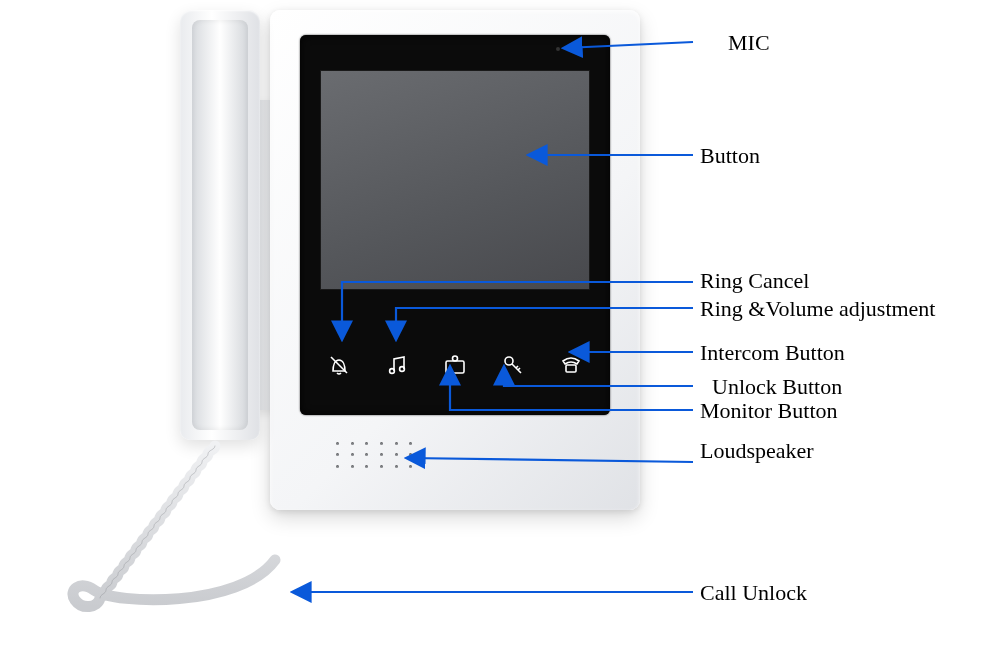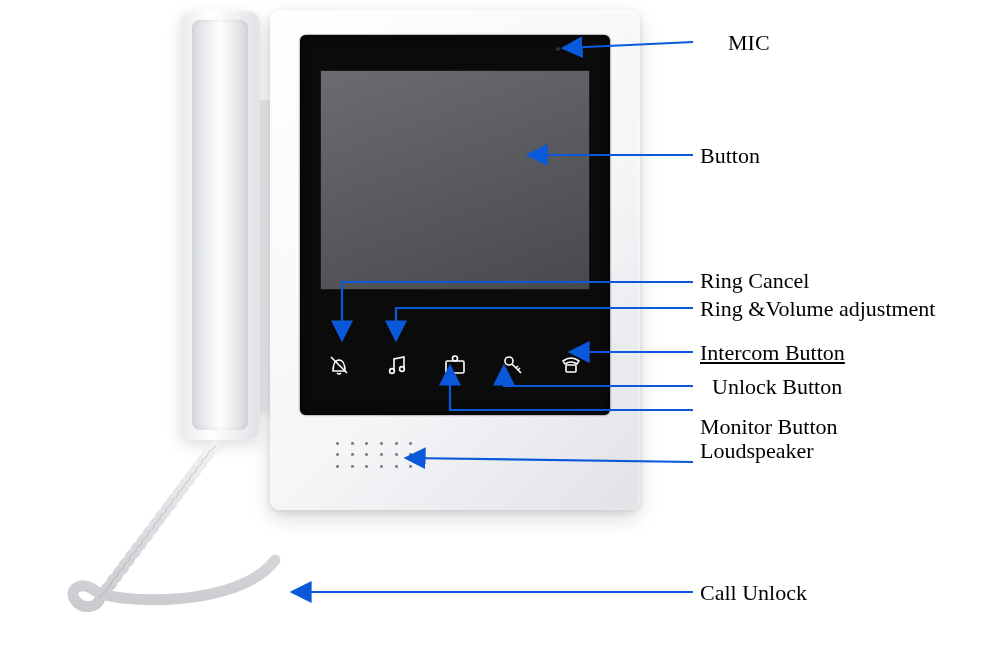--- a/index.html
+++ b/index.html
@@ -287,23 +287,23 @@
            C 104 130 98 130 98 134
            C 98 138 92 138 92 142
            C 92 146 86 146 86 150
            C 86 154 80 154 80 158" stroke="#8a8c90" stroke-width="1" fill="none" stroke-linecap="round" opacity="0.4"></path>
 </svg>
 
 <div class="label" style="left:728px; top:30px;">MIC</div>
 <div class="label" style="left:700px; top:143px;">Button</div>
 <div class="label" style="left:700px; top:268px;">Ring Cancel</div>
 <div class="label" style="left:700px; top:296px;">Ring &amp;Volume adjustment</div>
-<div class="label" style="left:700px; top:340px;text-decoration:underline;">Intercom Button</div>
+<div class="label" style="left:700px; top:340px;">Intercom Button</div>
 <div class="label" style="left:700px; top:374px;margin-left:12px;">Unlock Button</div>
-<div class="label" style="left:700px; top:398px;margin-top:16px;">Monitor Button</div>
+<div class="label" style="left:700px; top:398px;">Monitor Button</div>
 <div class="label" style="left:700px; top:438px;">Loudspeaker</div>
 <div class="label" style="left:700px; top:580px;">Call Unlock</div>
 
 <svg class="arrows">
   <defs>
     <marker id="ah" markerWidth="10" markerHeight="10" refX="8" refY="5" orient="auto">
       <polygon points="0,0 10,5 0,10"></polygon>
     </marker>
   </defs>
 

